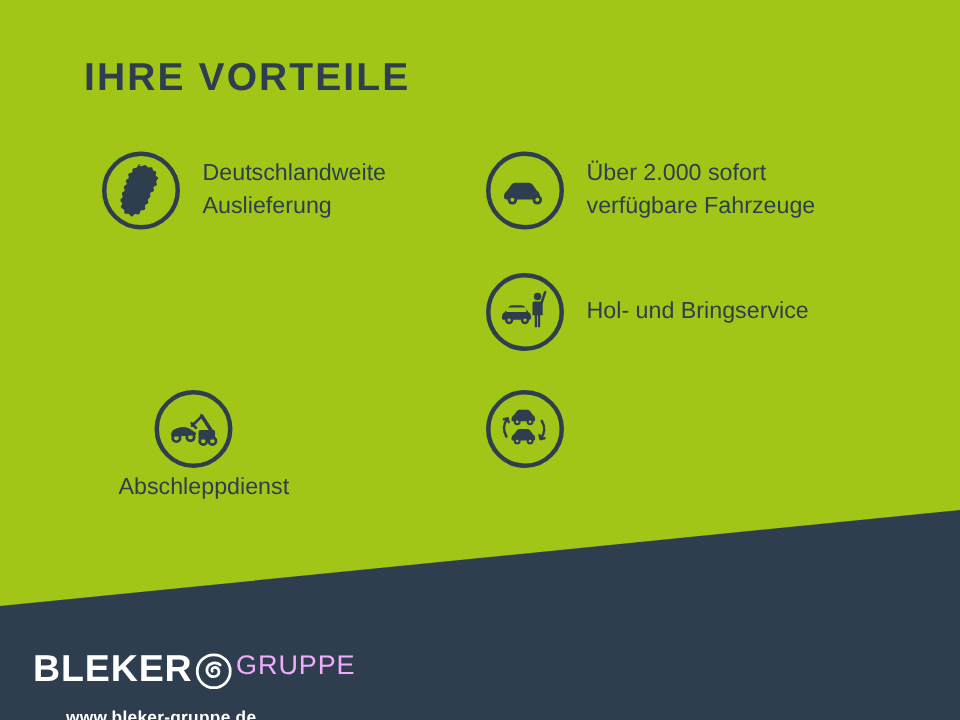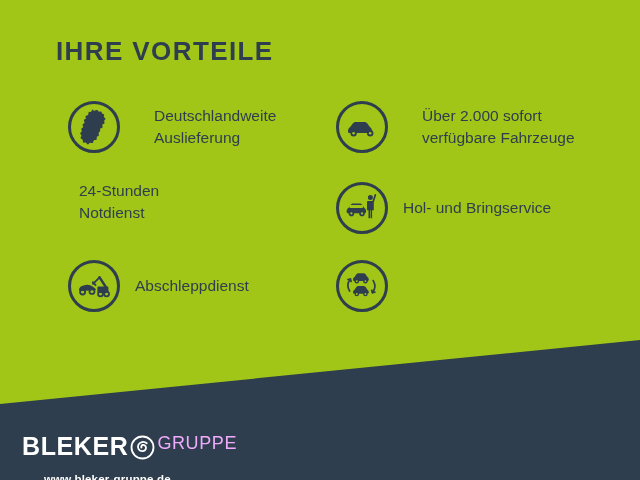--- a/index.html
+++ b/index.html
@@ -50,24 +50,24 @@
   }
   .benefit .label {
     margin-left: 13px;
     font-size: 15.5px;
     line-height: 22px;
     color: #2e3e4e;
     white-space: pre-line;
   }
   
   .col-left  { left: 66px; }
-  .col-right { left: 334px; }
-  .row-1 { top: 99px; gap: 19px; }
+  .col-right { left: 322px; }
+  .row-1 { top: 99px; }
   .row-2 { top: 180px; }
-  .row-3 { top: 258px; }
+  .row-3 { top: 258px; flex-direction: column; }
 
   
   #logo {
     position: absolute;
     left: 22px;
     top: 434px;
   }
   #logo-wordmark {
     display: flex;
     height: 28px;
@@ -115,22 +115,20 @@
       <svg viewBox="0 0 56 56" width="56" height="56" aria-hidden="true">
         <circle cx="28" cy="28" r="24.5" fill="none" stroke="#2e3e4e" stroke-width="3"></circle>
         <path d="M25.6 10.8c1.1 0.1 1.7 1.1 2.9 1.0 1.0-0.1 1.6-0.9 2.6-0.7 0.8 0.2 0.9 1.2 1.7 1.5 0.9 0.3 1.7-0.4 2.5 0.1 0.6 0.4 0.3 1.3 0.8 1.8 0.6 0.6 1.6 0.3 2.0 1.1 0.4 0.8-0.5 1.6-0.2 2.4 0.3 0.8 1.5 0.8 1.6 1.7 0.1 0.9-1.1 1.2-1.3 2.1-0.2 0.9 0.7 1.7 0.3 2.5-0.4 0.8-1.7 0.6-2.1 1.4-0.4 0.9 0.6 1.9 0.1 2.7-0.5 0.8-1.8 0.5-2.3 1.3-0.4 0.7 0.3 1.6 0.0 2.4-0.3 0.9-1.4 1.1-1.6 2.0-0.2 0.8 0.6 1.6 0.2 2.3-0.4 0.8-1.6 0.7-2.0 1.5-0.4 0.9 0.4 2.0-0.2 2.7-0.7 0.8-2.0 0.2-2.8 0.9-0.7 0.6-0.3 1.9-1.1 2.4-0.9 0.5-1.9-0.5-2.8-0.2-0.9 0.3-1.1 1.7-2.0 1.7-0.9 0.0-1.2-1.3-2.0-1.7-0.9-0.4-2.0 0.3-2.7-0.3-0.7-0.6-0.1-1.8-0.6-2.6-0.5-0.8-1.8-0.8-2.0-1.7-0.2-0.9 0.9-1.6 0.8-2.5-0.1-0.9-1.3-1.4-1.2-2.3 0.1-0.9 1.4-1.1 1.6-2.0 0.2-0.9-0.8-1.8-0.5-2.6 0.3-0.8 1.6-0.8 1.8-1.7 0.2-0.9-0.8-1.8-0.5-2.6 0.3-0.9 1.7-0.8 1.9-1.7 0.2-0.9-0.9-1.8-0.6-2.6 0.3-0.8 1.6-0.7 1.9-1.5 0.3-0.9-0.7-1.9-0.2-2.6 0.5-0.8 1.9-0.4 2.5-1.1 0.5-0.7-0.1-1.9 0.5-2.5 0.6-0.6 1.7-0.1 2.4-0.6 0.7-0.5 0.6-1.7 1.5-2.0 0.6-0.2 1.2 0.2 1.8 0.2z" fill="#2e3e4e"></path>
       </svg>
     </span>
     <span class="label">Deutschlandweite
 Auslieferung</span>
   </div>
 
   <div class="benefit col-left row-2">
-    <span class="label">24-Stunden
-Notdienst</span>
   </div>
 
   <div class="benefit col-left row-3">
     <span class="icon-wrap">
       <svg viewBox="0 0 56 56" width="56" height="56" aria-hidden="true">
         <circle cx="28" cy="28" r="24.5" fill="none" stroke="#2e3e4e" stroke-width="3"></circle>
         <g fill="#2e3e4e">
 
           <path d="M13.0 31.6c0.3-1.3 0.8-2.4 1.6-2.9 1.4-0.9 4.1-1.9 6.6-2.0 1.9-0.1 4.0 0.9 5.5 1.9l2.6 1.8c0.8 0.5 0.6 1.6-0.4 1.8l-14.4 0.9c-0.9 0.1-1.6-0.6-1.5-1.5z"></path>
           <circle cx="16.6" cy="34.0" r="2.5" fill="none" stroke="#2e3e4e" stroke-width="1.8"></circle>

